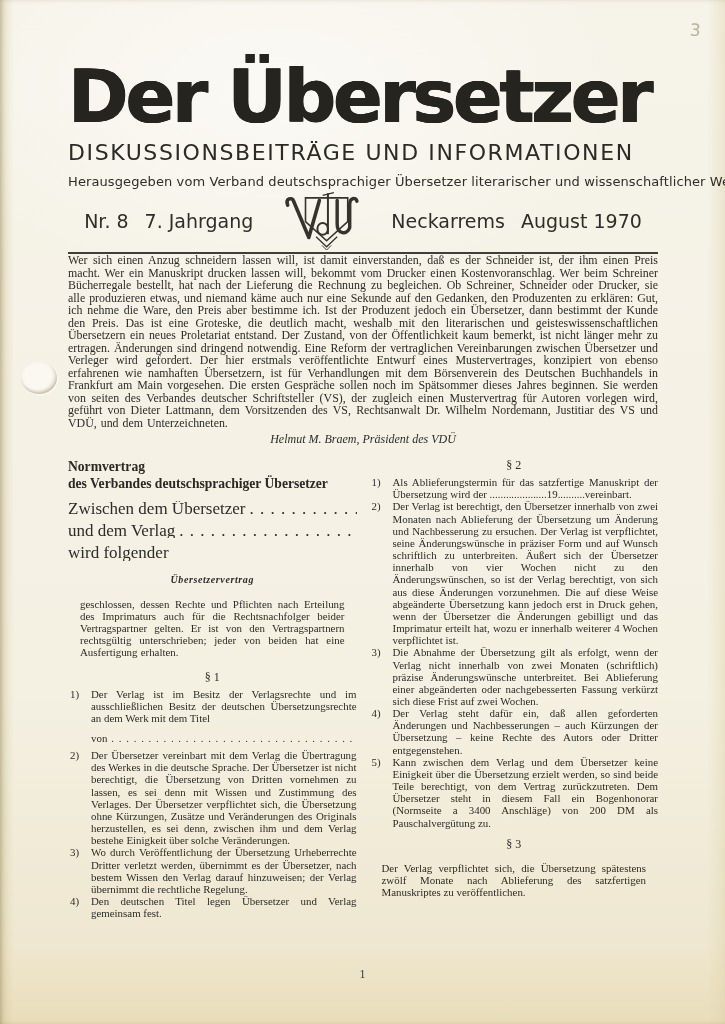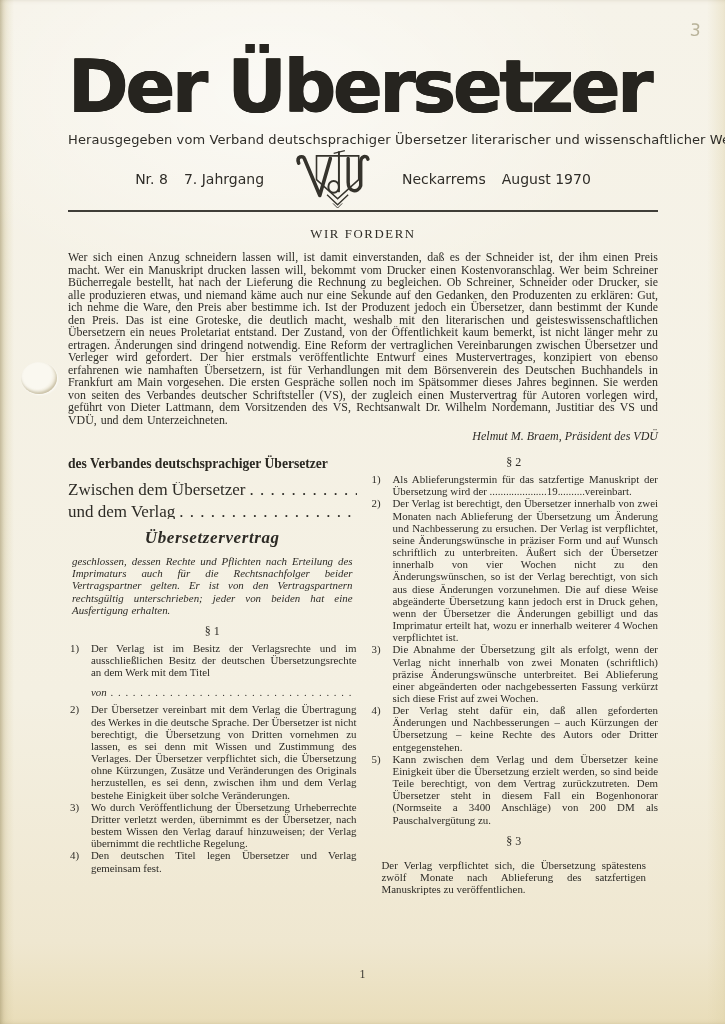--- a/index.html
+++ b/index.html
@@ -11,21 +11,21 @@
     font-family:"Liberation Serif", serif;
     background:
       radial-gradient(ellipse 520px 300px at 38% 9%, rgba(255,255,255,0.55), rgba(255,255,255,0) 70%),
       linear-gradient(90deg, rgba(214,202,160,0.55) 0px, rgba(214,202,160,0) 14px),
       linear-gradient(270deg, rgba(222,210,168,0.4) 0px, rgba(222,210,168,0) 18px),
       linear-gradient(180deg, #f6f3e9 0%, #f4f0e2 68%, #efe7d0 92%, #e9ddb9 100%);
     box-shadow: inset 3px 0 6px -3px rgba(100,88,48,0.5);
   }
   .content{position:relative;padding:0 67px 0 68px;}
   
-  .masthead{padding-top:50px;}
+  .masthead{padding-top:50px;margin-top:10px;}
   .nl-title{
     margin:0;
     font-family:"DejaVu Sans", sans-serif;
     font-weight:bold;
     font-size:73px;
     line-height:1.0;
     letter-spacing:-3px;
     white-space:nowrap;
     color:#26241f;
     text-shadow:0.6px 0 0 #26241f, -0.6px 0 0 #26241f;
@@ -45,21 +45,21 @@
     letter-spacing:0.1px;
     white-space:nowrap;
     color:#2f2d28;
   }
   .issue-row{
     margin-top:3px;
     height:58px;
     display:flex;align-items:center;justify-content:center;
     gap:16px;
     font-family:"DejaVu Sans", sans-serif;
-    font-size:14px;color:#2f2d28;
+    font-size:19px;color:#2f2d28;
   }
   .issue-row .sp{display:inline-block;}
   .logo-wrap{display:flex;align-items:flex-start;margin:0 10px;}
   .rule{
     border:none;border-top:2.2px solid #403e38;
     margin:2px 0 0 0;
   }
   
   .lead-heading{
     margin:15px 0 9px 0;
@@ -70,21 +70,21 @@
   }
   .lead-body{
     margin:0;
     text-align:justify;
     font-size:11.9px;line-height:12.5px;
     word-spacing:1px;
     hyphens:auto;
   }
   .lead-signature{
     margin:3px 0 0 0;
-    text-align:right;
+    text-align:center;
     font-style:italic;
     font-size:12px;line-height:14px;
   }
   
   .cols{
     display:flex;gap:13px;
     margin-top:13px;
     font-size:10.9px;line-height:12.15px;
   }
   .col{flex:1;min-width:0;}
@@ -96,43 +96,42 @@
   .party-line{
     display:flex;
     font-size:17px;line-height:15.2px;
     white-space:nowrap;overflow:hidden;margin-top:7px;
   }
   .party-line .dots{flex:1;overflow:hidden;margin-left:4px;letter-spacing:1px;}
   .contract-title{
     margin:13px 0 11px 0;
     text-align:center;
     font-style:italic;font-weight:bold;
-    font-size:17px;letter-spacing:0.6px;
+    font-size:10px;letter-spacing:0.6px;
   }
   .opening{
-    margin:4px;text-align:justify;hyphens:auto;word-spacing:0.5px;font-style:italic;
+    margin:12px;text-align:justify;hyphens:auto;word-spacing:0.5px;
   }
   .para-label{
     text-align:center;
     margin:9px 0 5px 0;
     font-size:12px;
   }
   .item{
     position:relative;
     padding-left:23px;
     text-align:justify;hyphens:auto;
   }
   .item .num{position:absolute;left:2px;top:0;}
   .von-line{
     display:flex;
     margin:7px 0 4px 0;
     padding-left:23px;
     white-space:nowrap;overflow:hidden;
     line-height:14px;
-    font-style:italic;
   }
   .von-line .dots{flex:1;overflow:hidden;margin-left:4px;letter-spacing:1px;}
   .closing-para{margin:12px;text-align:justify;hyphens:auto;}
   
   .page-number{
     position:absolute;left:0;right:0;bottom:42px;
     text-align:center;
     font-size:12px;color:#3a3832;
   }
   .corner-mark{
@@ -154,20 +153,21 @@
 
 <div class="page">
 
   <div class="corner-mark">3</div>
   <div class="punch-hole"></div>
 
   <div class="content">
 
     <header class="masthead">
       <h1 class="nl-title">Der Übersetzer</h1>
+      <div class="nl-subtitle">DISKUSSIONSBEITRÄGE UND INFORMATIONEN</div>
       <div class="nl-publisher">Herausgegeben vom Verband deutschsprachiger Übersetzer literarischer und wissenschaftlicher Werke e.V.</div>
 
       <div class="issue-row">
         <span class="sp">Nr. 8</span>
         <span class="sp">7. Jahrgang</span>
         <span class="logo-wrap">
           <svg viewBox="0 0 130 94" width="86" height="62" aria-hidden="true">
             <g class="stroke">
 
               <path d="M40 12 H104 V48 L72 77 L40 48 Z" stroke-width="2.4"></path>
@@ -185,40 +185,41 @@
           </svg>
         </span>
         <span class="sp">Neckarrems</span>
         <span class="sp">August 1970</span>
       </div>
 
       <hr class="rule">
     </header>
 
     <section>
-      <h2 class="lead-heading">WIR FORDERN</h2>
       <p class="lead-body">Wer sich einen Anzug schneidern lassen will, ist damit einverstanden, daß es der Schneider ist, der ihm einen Preis macht. Wer ein Manuskript drucken lassen will, bekommt vom Drucker einen Kostenvoranschlag. Wer beim Schreiner Bücherregale bestellt, hat nach der Lieferung die Rechnung zu begleichen. Ob Schreiner, Schneider oder Drucker, sie alle produzieren etwas, und niemand käme auch nur eine Sekunde auf den Gedanken, den Produzenten zu erklären: Gut, ich nehme die Ware, den Preis aber bestimme ich. Ist der Produzent jedoch ein Übersetzer, dann bestimmt der Kunde den Preis. Das ist eine Groteske, die deutlich macht, weshalb mit den literarischen und geisteswissenschaftlichen Übersetzern ein neues Proletariat entstand. Der Zustand, von der Öffentlichkeit kaum bemerkt, ist nicht länger mehr zu ertragen. Änderungen sind dringend notwendig. Eine Reform der vertraglichen Vereinbarungen zwischen Übersetzer und Verleger wird gefordert. Der hier erstmals veröffentlichte Entwurf eines Mustervertrages, konzipiert von ebenso erfahrenen wie namhaften Übersetzern, ist für Verhandlungen mit dem Börsenverein des Deutschen Buchhandels in Frankfurt am Main vorgesehen. Die ersten Gespräche sollen noch im Spätsommer dieses Jahres beginnen. Sie werden von seiten des Verbandes deutscher Schriftsteller (VS), der zugleich einen Mustervertrag für Autoren vorlegen wird, geführt von Dieter Lattmann, dem Vorsitzenden des VS, Rechtsanwalt Dr. Wilhelm Nordemann, Justitiar des VS und VDÜ, und dem Unterzeichneten.</p>
       <p class="lead-signature">Helmut M. Braem, Präsident des VDÜ</p>
     </section>
 
     <section class="cols">
 
       <div class="col">
         <h3 class="contract-heading">
+          <span style="display:block">Normvertrag</span>
           <span style="display:block">des Verbandes deutschsprachiger Übersetzer</span>
         </h3>
 
         <div class="party-line">
           <span>Zwischen dem Übersetzer</span>
           <span class="dots">. . . . . . . . . . . . . . . . . . . . . . . . . . . . . . . . . . . .</span>
         </div>
         <div class="party-line">
           <span>und dem Verlag</span>
           <span class="dots">. . . . . . . . . . . . . . . . . . . . . . . . . . . . . . . . . . . . . . . .</span>
         </div>
+        <div class="party-line">wird folgender</div>
 
         <div class="contract-title">Übersetzervertrag</div>
 
         <p class="opening">geschlossen, dessen Rechte und Pflichten nach Erteilung des Imprimaturs auch für die Rechtsnachfolger beider Vertragspartner gelten. Er ist von den Vertragspartnern rechtsgültig unterschrieben; jeder von beiden hat eine Ausfertigung erhalten.</p>
 
         <div class="para-label">§ 1</div>
 
         <div class="item">
           <span class="num">1)</span>
           <span>Der Verlag ist im Besitz der Verlagsrechte und im ausschließlichen Besitz der deutschen Übersetzungsrechte an dem Werk mit dem Titel</span>

